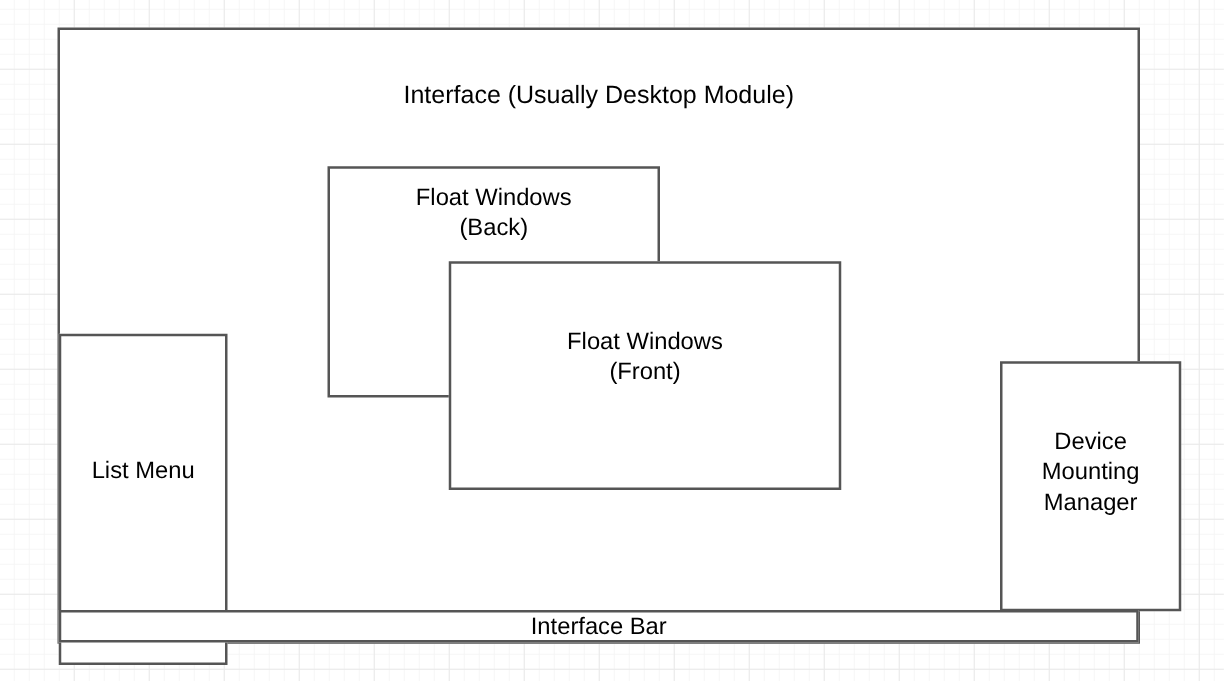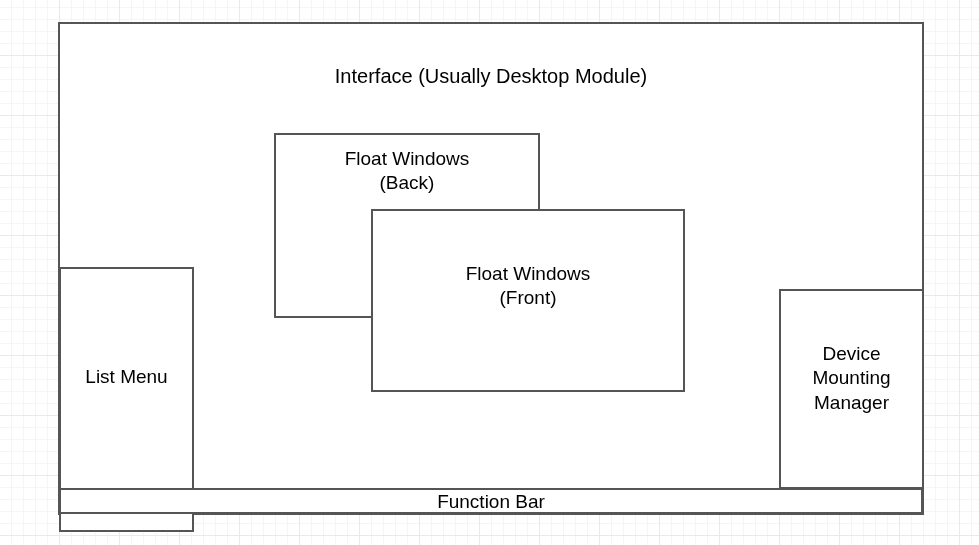--- a/index.html
+++ b/index.html
@@ -31,21 +31,20 @@
       12px 12px;
     background-position: -1px -5px, -1px -5px, -1px -5px, -1px -5px;
   }
 
   .box {
     position: absolute;
     background-color: #ffffff;
     border: 2px solid #555555;
     box-sizing: border-box;
     color: #000000;
-    margin-left: 12px;
   }
 
   .box-label {
     position: absolute;
     left: 0;
     right: 0;
     text-align: center;
     color: #000000;
     line-height: 1.28;
     white-space: pre-line;
@@ -72,21 +71,21 @@
     height: 265px;
     z-index: 2;
   }
   #list-menu-label {
     top: 96px;
     font-size: 19px;
   }
 
   
   #device-mounting-manager-box {
-    left: 767px;
+    left: 800px;
     top: 289px;
     width: 145px;
     height: 200px;
     z-index: 2;
   }
   #device-mounting-manager-label {
     top: 51px;
     font-size: 19px;
   }
 
@@ -156,16 +155,16 @@
     <div class="box-label" id="float-back-label">Float Windows
 (Back)</div>
   </div>
 
   <div class="box" id="float-front-box">
     <div class="box-label" id="float-front-label">Float Windows
 (Front)</div>
   </div>
 
   <div class="box" id="function-bar-box">
-    <div class="box-label" id="function-bar-label">Function Bar</div>
+    <div class="box-label" id="function-bar-label">Interface Bar</div>
   </div>
 
 </div>
 
 </body></html>

